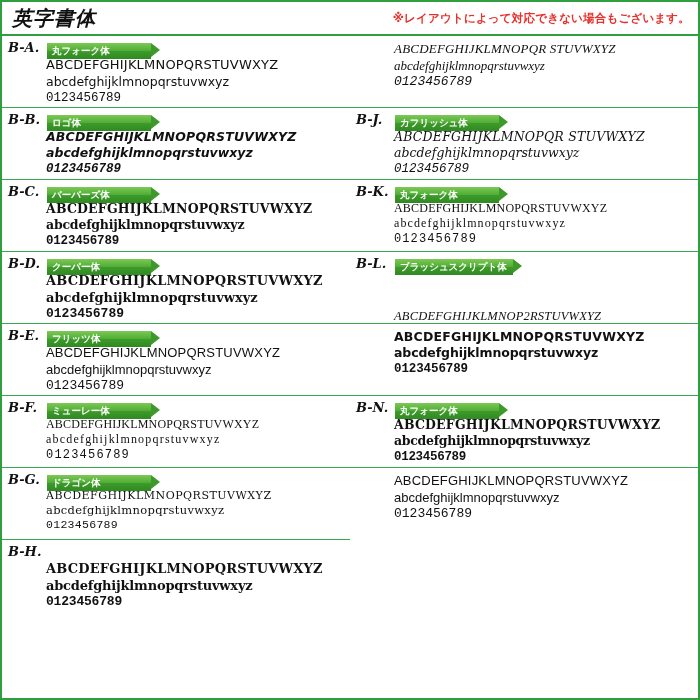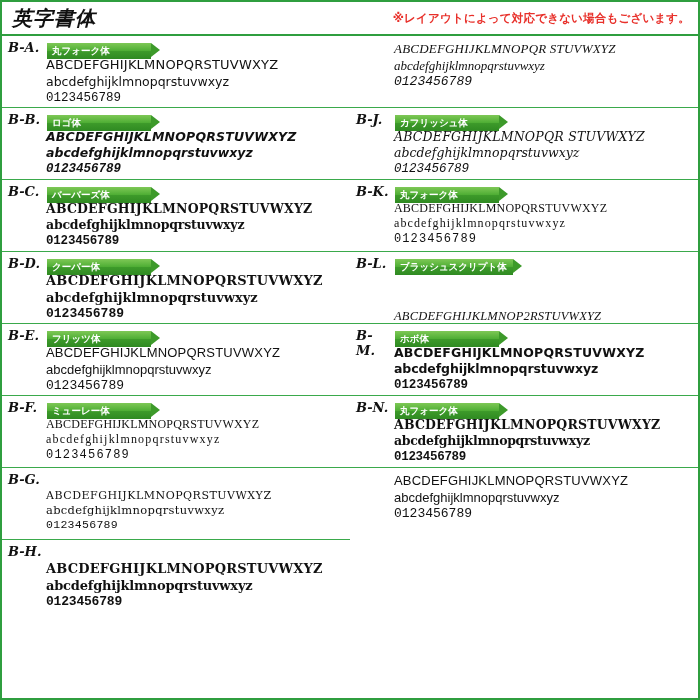--- a/index.html
+++ b/index.html
@@ -231,20 +231,23 @@
         <div class="sample f-mule">
           <div class="line l1 s-upper">ABCDEFGHIJKLMNOPQRSTUVWXYZ</div>
           <div class="line l2">abcdefghijklmnopqrstuvwxyz</div>
           <div class="line l3 num">0123456789</div>
         </div>
       </div>
 
       <div class="item">
         <div class="item-head">
           <div class="code">B-G.</div>
+          <div class="tagwrap">
+            <span class="tag">ドラゴン体</span>
+          </div>
         </div>
         <div class="sample f-dragon">
           <div class="line l1 s-upper">ABCDEFGHIJKLMNOPQRSTUVWXYZ</div>
           <div class="line l2">abcdefghijklmnopqrstuvwxyz</div>
           <div class="line l3 num">0123456789</div>
         </div>
       </div>
 
       <div class="item no-rule">
         <div class="item-head">
@@ -305,26 +308,20 @@
           </div>
         </div>
         <div class="sample f-brush">
           <div class="line l1 s-upper">ABCDEFGHIJKLMNOP2RSTUVWXYZ</div>
           <div class="line l2">abcdefghijklmnopqrstuvwxyz</div>
           <div class="line l3 num">0123456789</div>
         </div>
       </div>
 
       <div class="item">
-        <div class="item-head">
-          <div class="code">B-M.</div>
-          <div class="tagwrap">
-            <span class="tag">ホボ体</span>
-          </div>
-        </div>
         <div class="sample f-hobo">
           <div class="line l1 s-upper">ABCDEFGHIJKLMNOPQRSTUVWXYZ</div>
           <div class="line l2">abcdefghijklmnopqrstuvwxyz</div>
           <div class="line l3 num">0123456789</div>
         </div>
       </div>
 
       <div class="item">
         <div class="item-head">
           <div class="code">B-N.</div>

